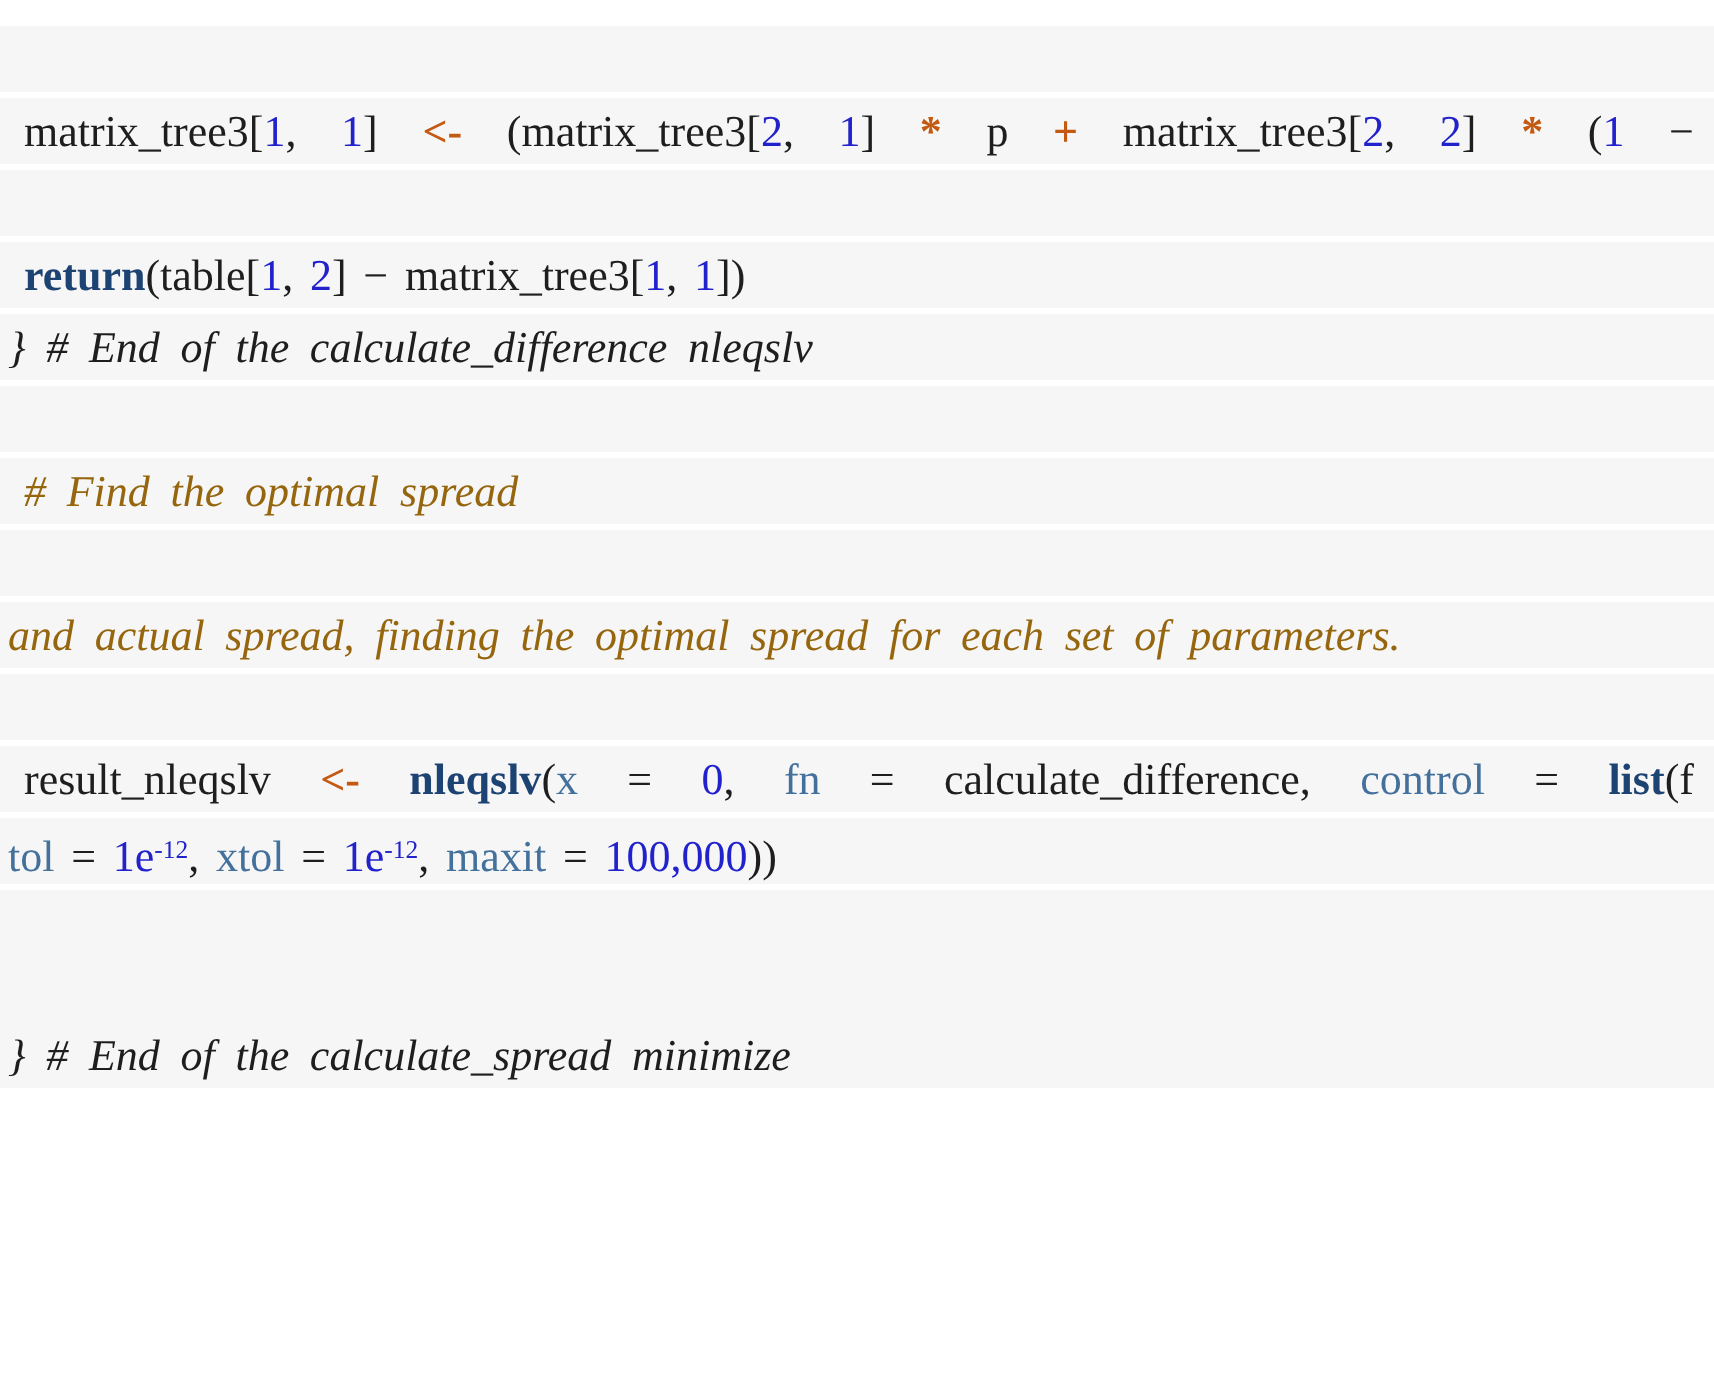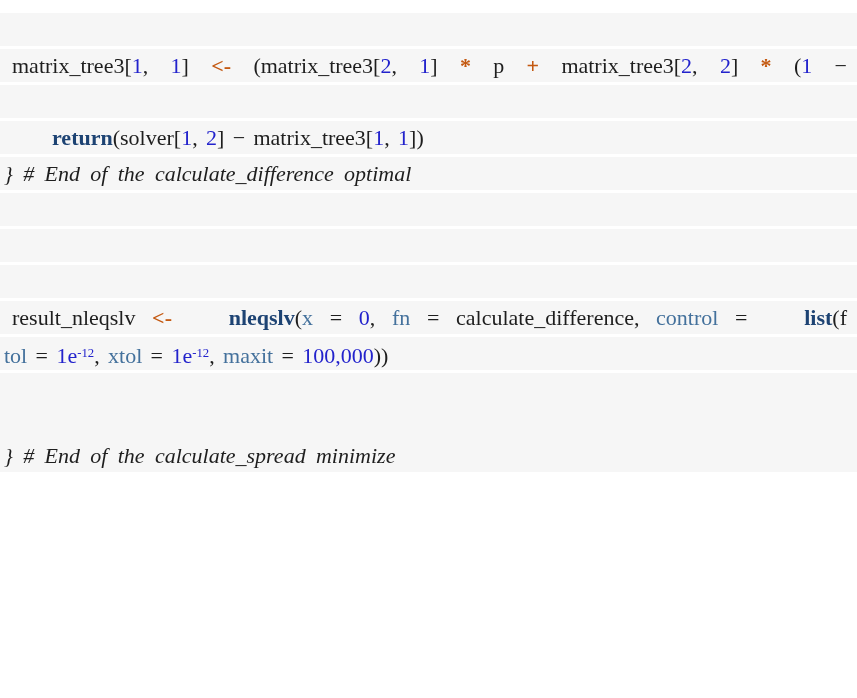--- a/index.html
+++ b/index.html
@@ -25,37 +25,39 @@
     overflow:hidden;
   }
   .line.indent{padding-left:12px;}
   .line.justify{text-align:justify;text-align-last:justify;padding-right:10px;}
   .block{background:var(--band,#f6f6f6);margin-bottom:3px;}
   .block .line{background:transparent;margin-bottom:0;}
   .seg{white-space:pre-wrap;}
   .seg.plain{color:var(--plain,#1e1e1e);}
   .seg.number{color:var(--number,#2222cc);}
   .seg.operator{color:var(--operator,#c45911);font-weight:bold;}
-  .seg.keyword{color:var(--keyword,#1d4373);font-weight:bold;margin-left:40px;}
+  .seg.keyword{color:var(--keyword,#1d4373);font-weight:bold;}
   .seg.argument{color:var(--argument,#44719c);}
   .seg.comment{color:var(--comment,#96660f);font-style:italic;word-spacing:0.22em;}
   .seg.comment_dark{color:var(--plain,#1e1e1e);font-style:italic;word-spacing:0.22em;}
   .seg.sup{font-size:0.58em;vertical-align:0.5em;letter-spacing:0;}
 </style>
 </head>
 <body>
 
 <div class="page">
     <div class="line"></div>
     <div class="line justify indent"><span class="seg plain">matrix_tree3[</span><span class="seg number">1</span><span class="seg plain">, </span><span class="seg number">1</span><span class="seg plain">] </span><span class="seg operator">&lt;- </span><span class="seg plain">(matrix_tree3[</span><span class="seg number">2</span><span class="seg plain">, </span><span class="seg number">1</span><span class="seg plain">] </span><span class="seg operator">* </span><span class="seg plain">p </span><span class="seg operator">+ </span><span class="seg plain">matrix_tree3[</span><span class="seg number">2</span><span class="seg plain">, </span><span class="seg number">2</span><span class="seg plain">] </span><span class="seg operator">* </span><span class="seg plain">(</span><span class="seg number">1</span><span class="seg plain"> −</span></div>
     <div class="line"></div>
-    <div class="line indent"><span class="seg keyword">return</span><span class="seg plain">(solver[</span><span class="seg number">1</span><span class="seg plain">, </span><span class="seg number">2</span><span class="seg plain">] − matrix_tree3[</span><span class="seg number">1</span><span class="seg plain">, </span><span class="seg number">1</span><span class="seg plain">])</span></div>
-    <div class="line"><span class="seg comment_dark">} # End of the calculate_difference optimal</span></div>
+    <div class="line indent"><span class="seg keyword">return</span><span class="seg plain">(table[</span><span class="seg number">1</span><span class="seg plain">, </span><span class="seg number">2</span><span class="seg plain">] − matrix_tree3[</span><span class="seg number">1</span><span class="seg plain">, </span><span class="seg number">1</span><span class="seg plain">])</span></div>
+    <div class="line"><span class="seg comment_dark">} # End of the calculate_difference nleqslv</span></div>
     <div class="line"></div>
+    <div class="line indent"><span class="seg comment"># Find the optimal spread</span></div>
     <div class="line"></div>
+    <div class="line"><span class="seg comment">and actual spread, finding the optimal spread for each set of parameters.</span></div>
     <div class="line"></div>
     <div class="line justify indent"><span class="seg plain">result_nleqslv </span><span class="seg operator">&lt;- </span><span class="seg keyword">nleqslv</span><span class="seg plain">(</span><span class="seg argument">x</span><span class="seg plain"> = </span><span class="seg number">0</span><span class="seg plain">, </span><span class="seg argument">fn</span><span class="seg plain"> = calculate_difference, </span><span class="seg argument">control</span><span class="seg plain"> = </span><span class="seg keyword">list</span><span class="seg plain">(f</span></div>
     <div class="line"><span class="seg argument">tol</span><span class="seg plain"> = </span><span class="seg number">1e</span><span class="seg number sup">-12</span><span class="seg plain">, </span><span class="seg argument">xtol</span><span class="seg plain"> = </span><span class="seg number">1e</span><span class="seg number sup">-12</span><span class="seg plain">, </span><span class="seg argument">maxit</span><span class="seg plain"> = </span><span class="seg number">100,000</span><span class="seg plain">))</span></div>
     <div class="block">
       <div class="line"></div>
       <div class="line"></div>
       <div class="line"><span class="seg comment_dark">} # End of the calculate_spread minimize</span></div>
     </div>
   </div>
 

